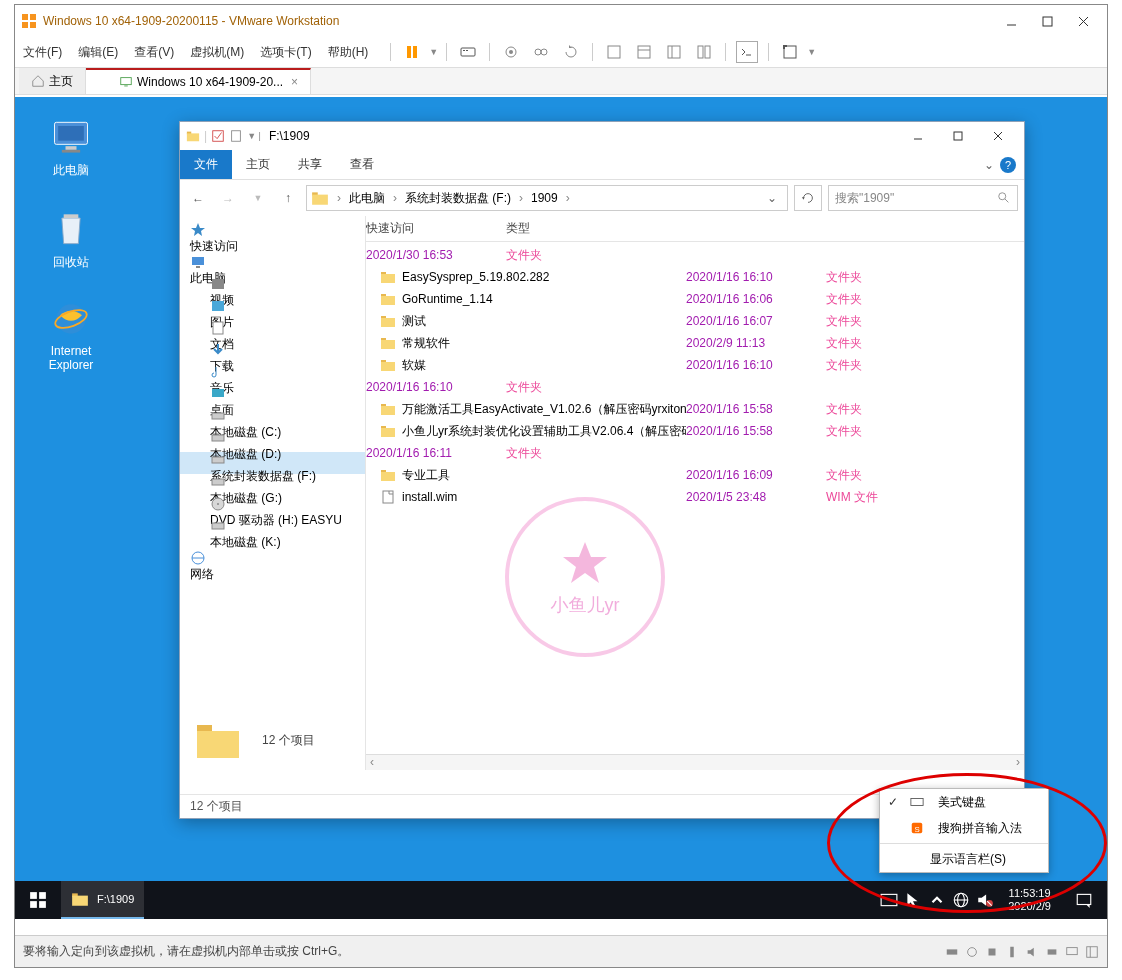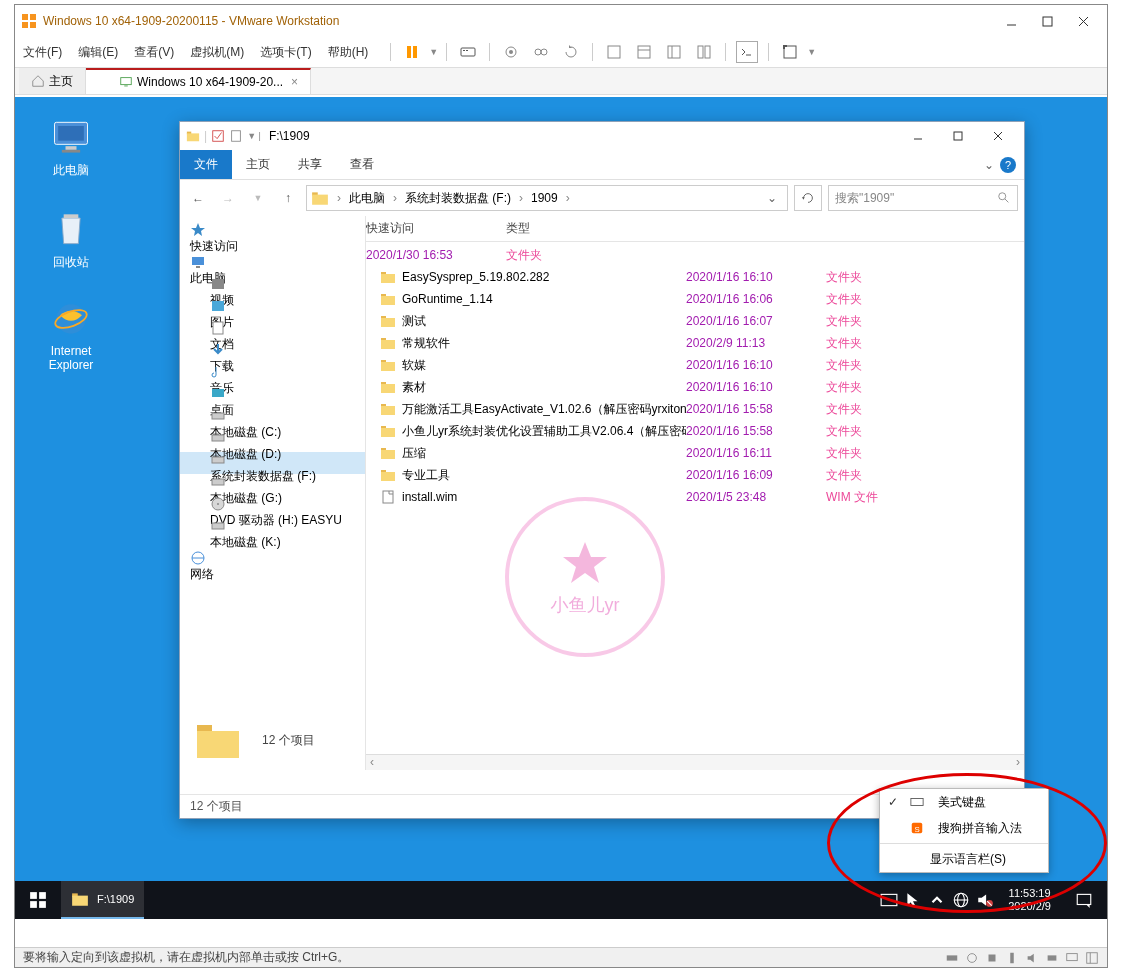--- a/index.html
+++ b/index.html
@@ -96,21 +96,21 @@
 .start-btn { width:46px; height:100%; display:flex; align-items:center; justify-content:center; cursor:pointer; }
 .tb-item { height:100%; display:flex; align-items:center; padding:0 10px; cursor:pointer; }
 .tb-item.active { background:rgba(255,255,255,0.12); border-bottom:2px solid #76b9ed; }
 .tb-item svg { width:18px; height:18px; margin-right:8px; }
 .tray { margin-left:auto; display:flex; align-items:center; height:100%; padding-right:4px; gap:6px; }
 .tray .tray-icon { width:18px; height:18px; cursor:pointer; }
 .tray .clock { text-align:center; line-height:13px; padding:0 8px; }
 .tray .notif { width:38px; height:100%; display:flex; align-items:center; justify-content:center; cursor:pointer; }
 
 
-.vm-status { position:absolute; left:0; right:0; bottom:0; height:20px; background:#f0f0f0; border-top:1px solid #ccc; font-size:12px; color:#444; display:flex; align-items:center; padding:0 8px; }
+.vm-status { position:absolute; left:0; right:0; bottom:0; height:32px; background:#f0f0f0; border-top:1px solid #ccc; font-size:12px; color:#444; display:flex; align-items:center; padding:0 8px; }
 .vm-status .s-icons { margin-left:auto; display:flex; gap:6px; }
 .vm-status .s-icons svg { width:14px; height:14px; }
 
 
 .folder-icon rect.tab { fill:#e8b84f; } .folder-icon rect.body { fill:#f8d775; }
 </style>
 </head>
 <body>
 
 <div class="outer">
@@ -504,60 +504,46 @@
                   <svg class="folder-icon" viewBox="0 0 16 16">
                     <rect class="tab" x="1" y="3" width="5" height="3"></rect>
                     <rect class="body" x="1" y="5" width="14" height="9"></rect>
                   </svg>
                   <span>软媒</span>
                 </div>
                 <div class="cell-date">2020/1/16 16:10</div>
                 <div class="cell-type">文件夹</div>
               </div>
               <div class="fl-row">
+                <div class="cell-date">2020/1/16 16:10</div>
+                <div class="cell-type">文件夹</div>
+              </div>
+              <div class="fl-row">
                 <div class="cell-name">
                   <svg class="folder-icon" viewBox="0 0 16 16">
                     <rect class="tab" x="1" y="3" width="5" height="3"></rect>
                     <rect class="body" x="1" y="5" width="14" height="9"></rect>
                   </svg>
-                  <span>素材</span>
-                </div>
-                <div class="cell-date">2020/1/16 16:10</div>
+                  <span>万能激活工具EasyActivate_V1.02.6（解压密码yrxitong...</span>
+                </div>
+                <div class="cell-date">2020/1/16 15:58</div>
                 <div class="cell-type">文件夹</div>
               </div>
               <div class="fl-row">
                 <div class="cell-name">
                   <svg class="folder-icon" viewBox="0 0 16 16">
                     <rect class="tab" x="1" y="3" width="5" height="3"></rect>
                     <rect class="body" x="1" y="5" width="14" height="9"></rect>
                   </svg>
-                  <span>万能激活工具EasyActivate_V1.02.6（解压密码yrxitong...</span>
+                  <span>小鱼儿yr系统封装优化设置辅助工具V2.06.4（解压密码y...</span>
                 </div>
                 <div class="cell-date">2020/1/16 15:58</div>
                 <div class="cell-type">文件夹</div>
               </div>
               <div class="fl-row">
-                <div class="cell-name">
-                  <svg class="folder-icon" viewBox="0 0 16 16">
-                    <rect class="tab" x="1" y="3" width="5" height="3"></rect>
-                    <rect class="body" x="1" y="5" width="14" height="9"></rect>
-                  </svg>
-                  <span>小鱼儿yr系统封装优化设置辅助工具V2.06.4（解压密码y...</span>
-                </div>
-                <div class="cell-date">2020/1/16 15:58</div>
-                <div class="cell-type">文件夹</div>
-              </div>
-              <div class="fl-row">
-                <div class="cell-name">
-                  <svg class="folder-icon" viewBox="0 0 16 16">
-                    <rect class="tab" x="1" y="3" width="5" height="3"></rect>
-                    <rect class="body" x="1" y="5" width="14" height="9"></rect>
-                  </svg>
-                  <span>压缩</span>
-                </div>
                 <div class="cell-date">2020/1/16 16:11</div>
                 <div class="cell-type">文件夹</div>
               </div>
               <div class="fl-row">
                 <div class="cell-name">
                   <svg class="folder-icon" viewBox="0 0 16 16">
                     <rect class="tab" x="1" y="3" width="5" height="3"></rect>
                     <rect class="body" x="1" y="5" width="14" height="9"></rect>
                   </svg>
                   <span>专业工具</span>

